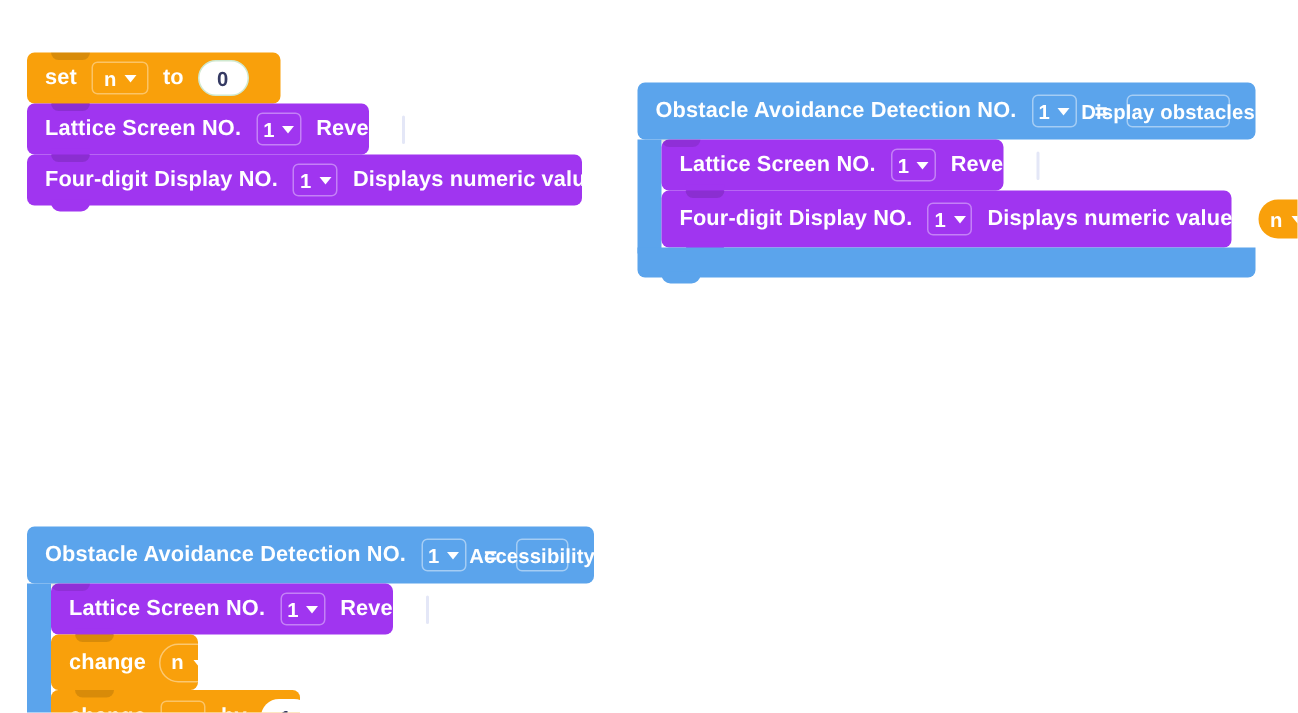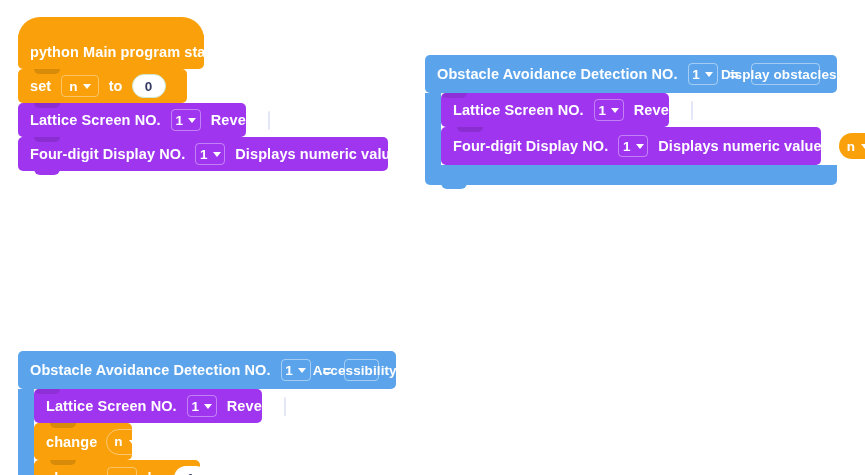--- a/index.html
+++ b/index.html
@@ -216,24 +216,20 @@
 
   .eq { margin: 0 7px; font-size: 15px; }
 </style>
 </head>
 <body>
 
 <div id="canvas">
 
   <div class="script" id="script-main" style="left:18px; top:35px;">
 
-    <div class="row orange hat notch-bottom" style="width:186px; height:34px; border-radius:0 0 5px 5px;">
-      <span class="hat-cap"></span>
-      <span style="position:relative; z-index:2;">python Main program starts</span>
-    </div>
 
     <div class="row orange notch-top notch-bottom" style="width:169px; margin-top:0;">
       <span class="label">set</span>
       <span class="dropdown on-orange">
         <span>n</span>
         <span class="caret"></span>
       </span>
       <span class="label">to</span>
       <span class="oval-input green-ring">0</span>
     </div>

